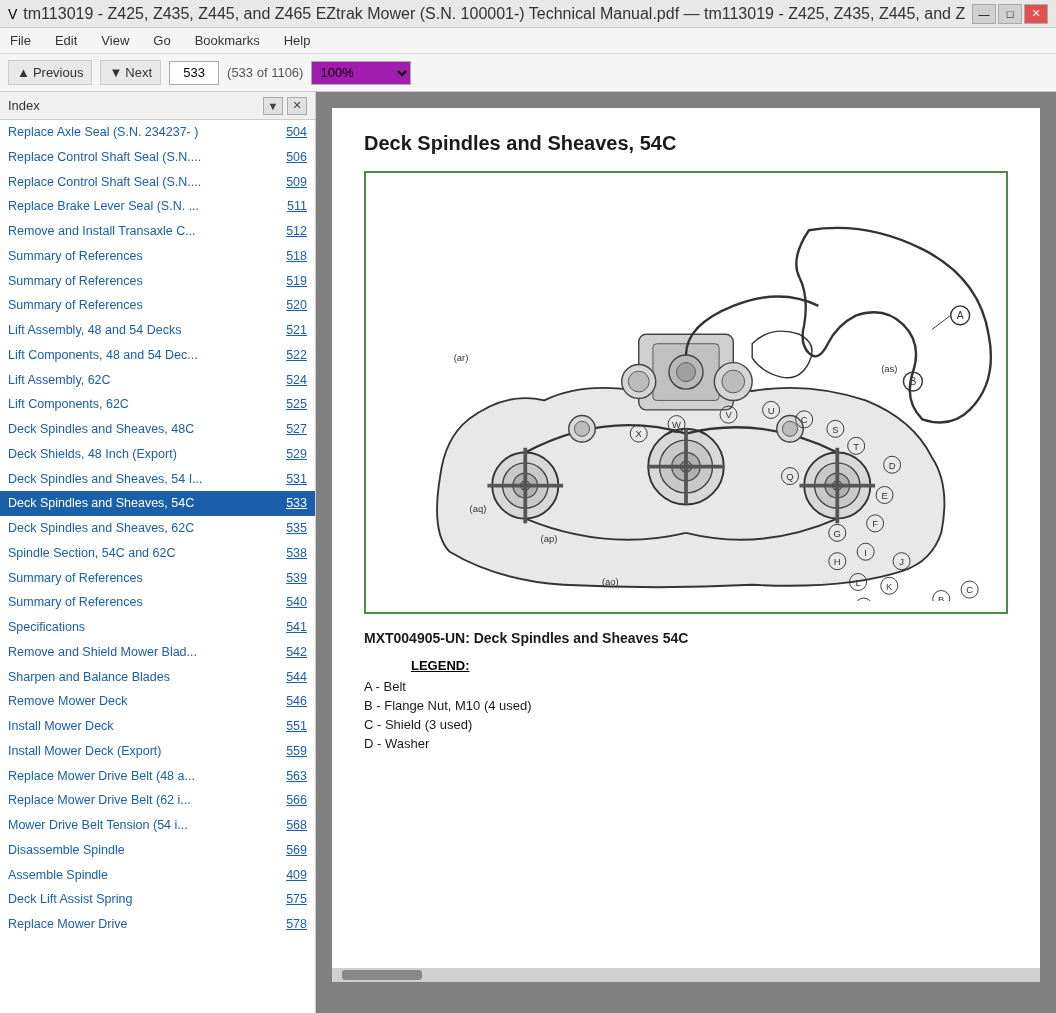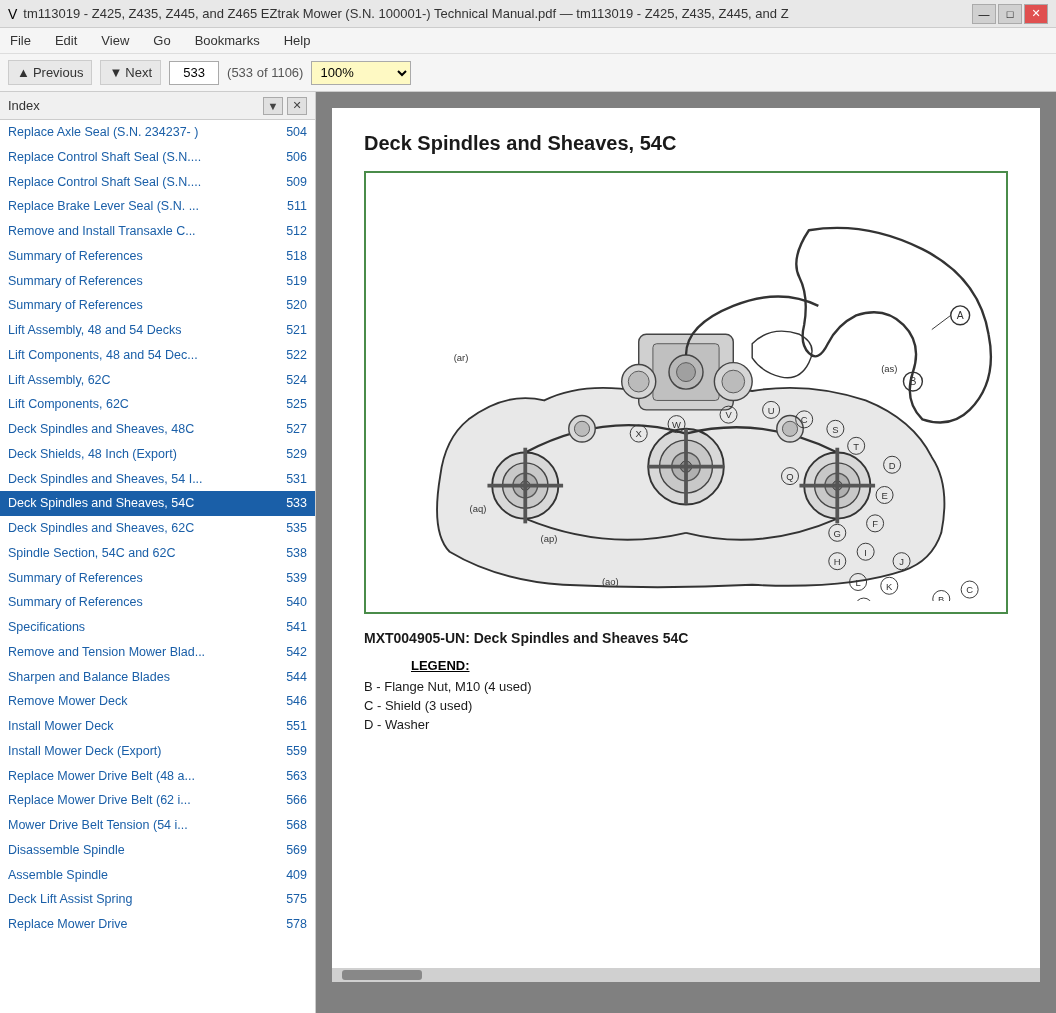--- a/index.html
+++ b/index.html
@@ -10,21 +10,21 @@
       background: #e8e8e8;
       height: 28px;
       display: flex;
       align-items: center;
       padding: 0 8px;
       border-bottom: 1px solid #ccc;
       justify-content: space-between;
     }
     .title-bar-left { display: flex; align-items: center; gap: 6px; }
     .title-bar-icon { font-size: 14px; }
-    .title-bar-text { font-size: 13px; color: #333; }
+    .title-bar-text { font-size: 16px; color: #333; }
     .title-bar-buttons { display: flex; gap: 2px; }
     .title-btn {
       width: 24px; height: 20px; background: #d0d0d0; border: 1px solid #aaa;
       cursor: pointer; display: flex; align-items: center; justify-content: center;
       font-size: 11px;
     }
     .title-btn.close { background: #e05050; color: white; }
 
     
     .menu-bar {
@@ -53,21 +53,21 @@
       display: flex; align-items: center; gap: 3px;
       padding: 4px 8px; background: #e8e8e8; border: 1px solid #ccc;
       cursor: pointer; font-size: 13px; color: #333;
     }
     .page-input {
       width: 50px; height: 24px; border: 1px solid #aaa;
       text-align: center; font-size: 13px; background: white;
     }
     .page-info { font-size: 13px; color: #555; }
     .zoom-select {
-      height: 24px; border: 1px solid #aaa; background: #fef9c3;
+      height: 24px; border: 1px solid #aaa; background: #a21caf;
       font-size: 13px; padding: 0 4px; min-width: 100px;
     }
 
     
     .main-container {
       display: flex;
       height: calc(1013px - 92px);
     }
 
     
@@ -105,21 +105,21 @@
       justify-content: space-between;
       align-items: center;
       padding: 3px 8px;
       cursor: pointer;
       color: #1a5fa8;
       font-size: 12.5px;
       line-height: 1.5;
     }
     .sidebar-item.active { background: #1a5fa8; color: white; }
     .sidebar-item .item-label { flex: 1; white-space: nowrap; overflow: hidden; text-overflow: ellipsis; }
-    .sidebar-item .item-page { color: inherit; margin-left: 20px; font-size: 12.5px; }
+    .sidebar-item .item-page { color: inherit; margin-left: 20px; font-size: 12.5px; text-decoration: underline; }
     .sidebar-item.active .item-page { color: white; }
 
     
     .sidebar-list::-webkit-scrollbar { width: 8px; }
     .sidebar-list::-webkit-scrollbar-track { background: #f0f0f0; }
     .sidebar-list::-webkit-scrollbar-thumb { background: #b0b0b0; border-radius: 4px; }
 
     
     .content-area {
       flex: 1;
@@ -323,21 +323,21 @@
         </div>
         <div class="sidebar-item">
           <span class="item-label">Summary of References</span>
           <span class="item-page">540</span>
         </div>
         <div class="sidebar-item">
           <span class="item-label">Specifications</span>
           <span class="item-page">541</span>
         </div>
         <div class="sidebar-item">
-          <span class="item-label">Remove and Tension Mower Blad...</span>
+          <span class="item-label">Remove and Shield Mower Blad...</span>
           <span class="item-page">542</span>
         </div>
         <div class="sidebar-item">
           <span class="item-label">Sharpen and Balance Blades</span>
           <span class="item-page">544</span>
         </div>
         <div class="sidebar-item">
           <span class="item-label">Remove Mower Deck</span>
           <span class="item-page">546</span>
         </div>
@@ -568,20 +568,21 @@
           <circle cx="580" cy="450" r="9" fill="none" stroke="#333" stroke-width="1"></circle>
           <text x="580" y="454" text-anchor="middle" font-size="10" font-family="Arial" fill="#333">O</text>
 
           <circle cx="440" cy="300" r="9" fill="none" stroke="#333" stroke-width="1"></circle>
           <text x="440" y="304" text-anchor="middle" font-size="10" font-family="Arial" fill="#333">Q</text>
         </svg>
       </div>
 
       <div class="caption">MXT004905-UN: Deck Spindles and Sheaves 54C</div>
       <div class="legend-title">LEGEND:</div>
+      <div class="legend-item">A - Belt</div>
       <div class="legend-item">B - Flange Nut, M10 (4 used)</div>
       <div class="legend-item">C - Shield (3 used)</div>
       <div class="legend-item">D - Washer</div>
     </div>
 
     <div class="h-scrollbar-container">
       <div class="h-scrollbar-thumb"></div>
     </div>
   </div>
 

